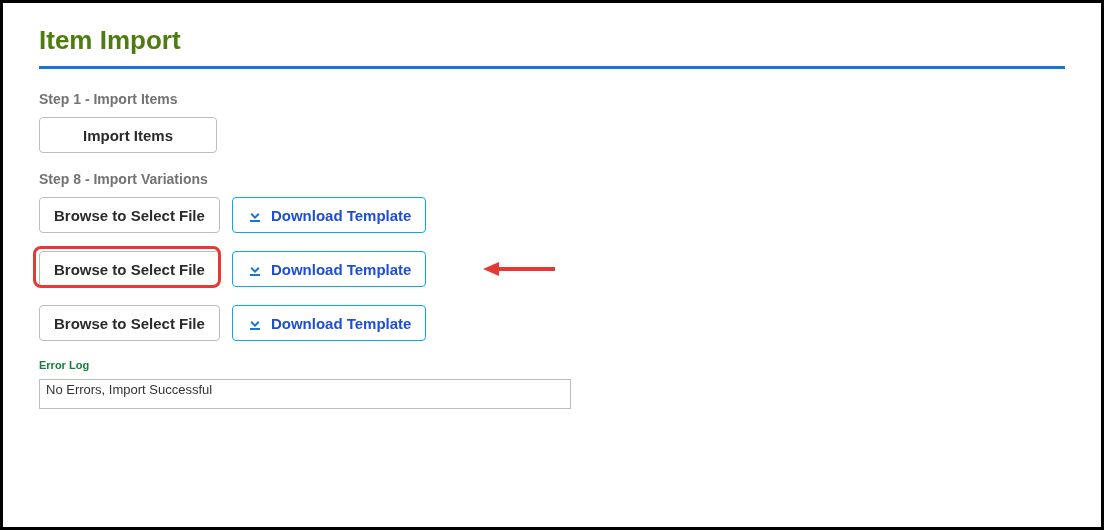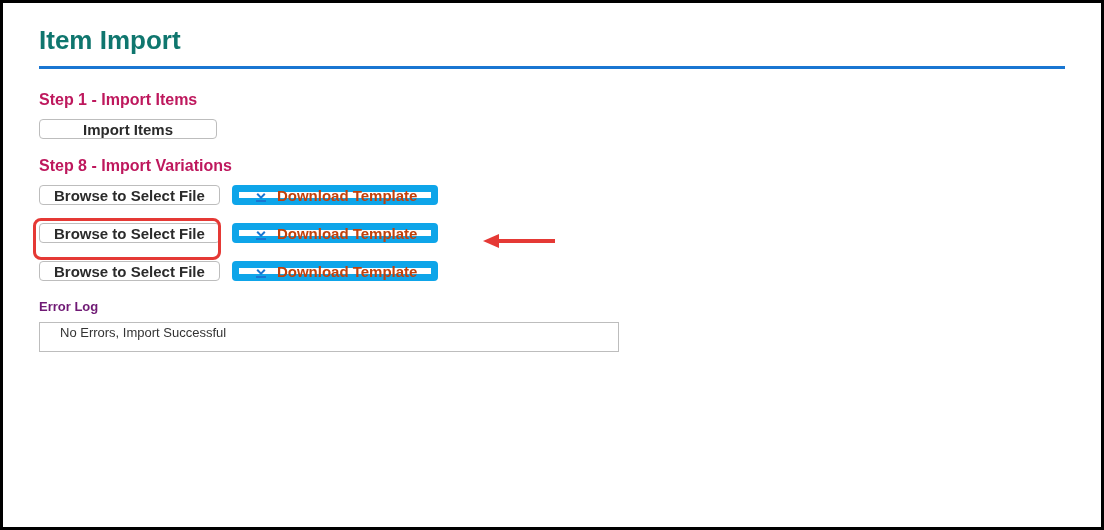--- a/index.html
+++ b/index.html
@@ -13,67 +13,67 @@
       border: 3px solid #000;
       position: relative;
       overflow: hidden;
     }
     .inner {
       padding: 22px 36px 0 36px;
     }
     .page-title {
       font-size: 26px;
       font-weight: 700;
-      color: #0f766e;
+      color: #4d7c0f;
       margin-bottom: 10px;
     }
     .title-rule {
       height: 3px;
       background: #1976d2;
       width: 100%;
       margin-bottom: 22px;
     }
     .step-heading {
-      font-size: 16px;
+      font-size: 14px;
       font-weight: 700;
-      color: #be185d;
+      color: #737373;
       margin-bottom: 10px;
     }
     .row {
       display: flex;
       align-items: center;
       gap: 12px;
       margin-bottom: 18px;
       position: relative;
     }
     .btn {
       border-radius: 4px;
-      height: 20px;
+      height: 36px;
       padding: 0 14px;
       display: inline-flex;
       align-items: center;
       justify-content: center;
       gap: 8px;
       font-size: 15px;
       font-weight: 700;
       cursor: pointer;
       white-space: nowrap;
     }
     .btn-default {
       border: 1px solid #bdbdbd;
       background: #fff;
       color: #2b2b2b;
     }
     .btn-default-wide {
       min-width: 178px;
     }
     .btn-download {
-      border: 7px solid #0ea5e9;
+      border: 1px solid #0ea5e9;
       background: #fff;
-      color: #c2410c;
+      color: #1d4ed8;
       font-weight: 700;
     }
     .btn-download .dl-icon {
       display: inline-flex;
       align-items: center;
     }
     .highlight-red {
       position: absolute;
       left: -6px;
       top: -5px;
@@ -83,31 +83,31 @@
       border-radius: 8px;
       pointer-events: none;
     }
     .arrow-red {
       position: absolute;
       left: 444px;
       top: 8px;
       pointer-events: none;
     }
     .errorlog-heading {
-      font-size: 13px;
+      font-size: 11px;
       font-weight: 700;
-      color: #701a75;
+      color: #15803d;
       margin-top: 4px;
       margin-bottom: 8px;
     }
     .errorlog-box {
-      width: 580px;
+      width: 532px;
       height: 30px;
       border: 1px solid #bdbdbd;
-      padding: 2px 20px;
+      padding: 2px 6px;
       font-size: 13px;
       color: #333;
       overflow: hidden;
     }
   </style>
 </head>
 <body>
 
 <div class="frame">
   <div class="inner">

